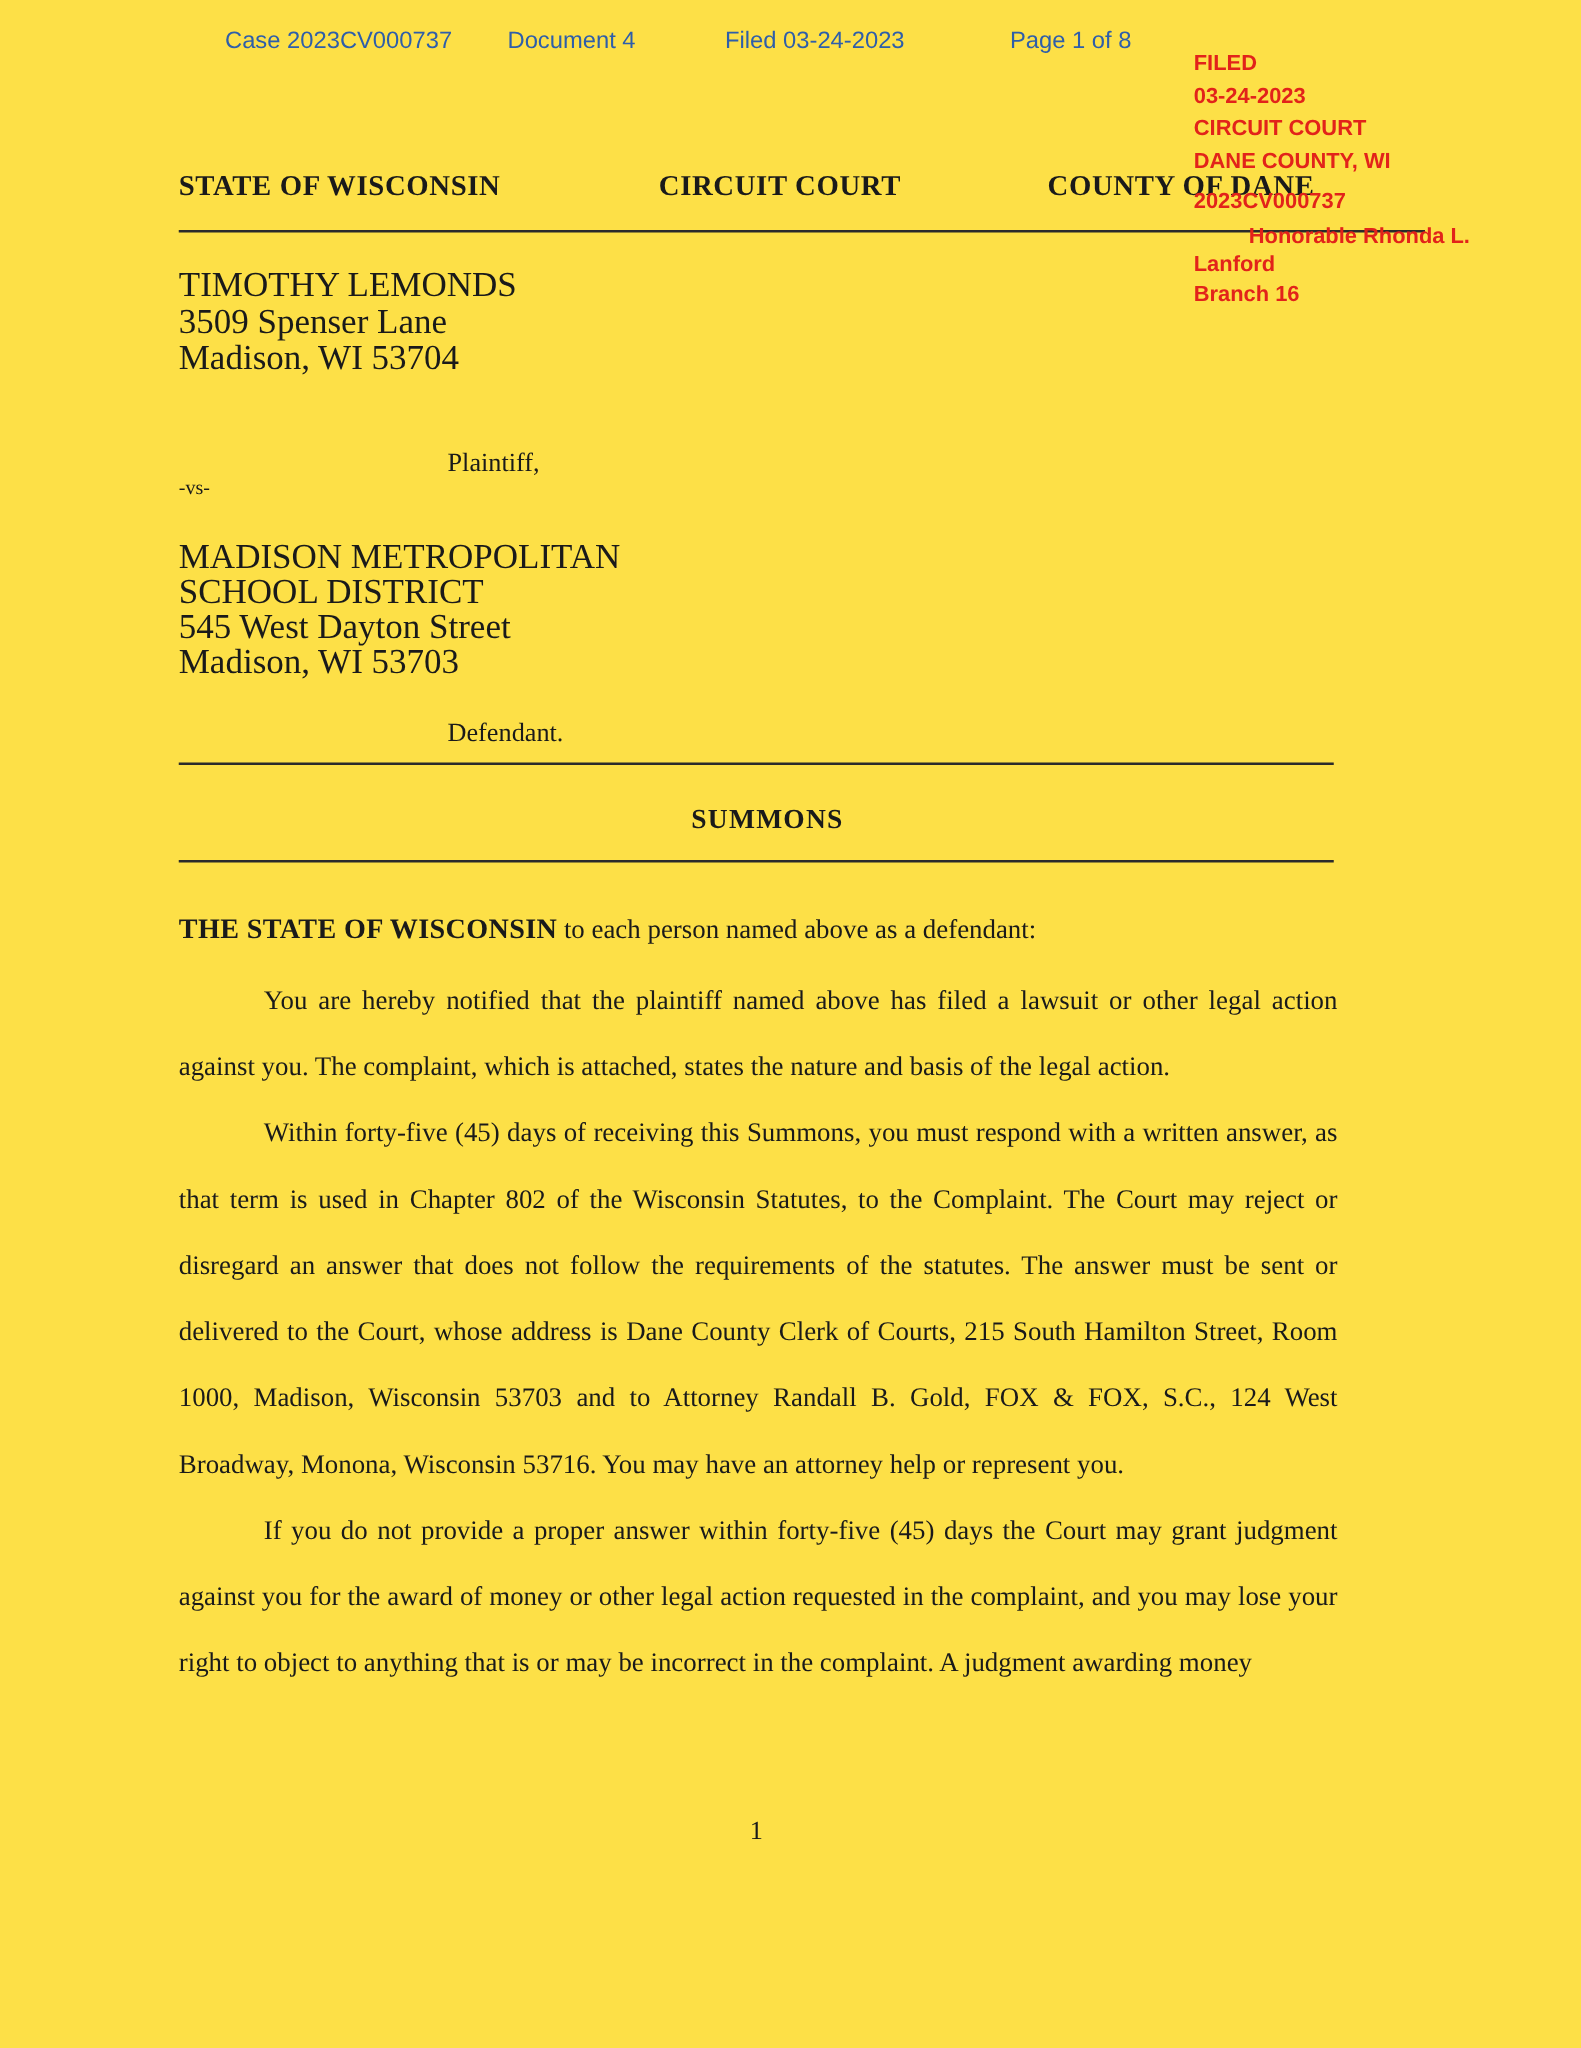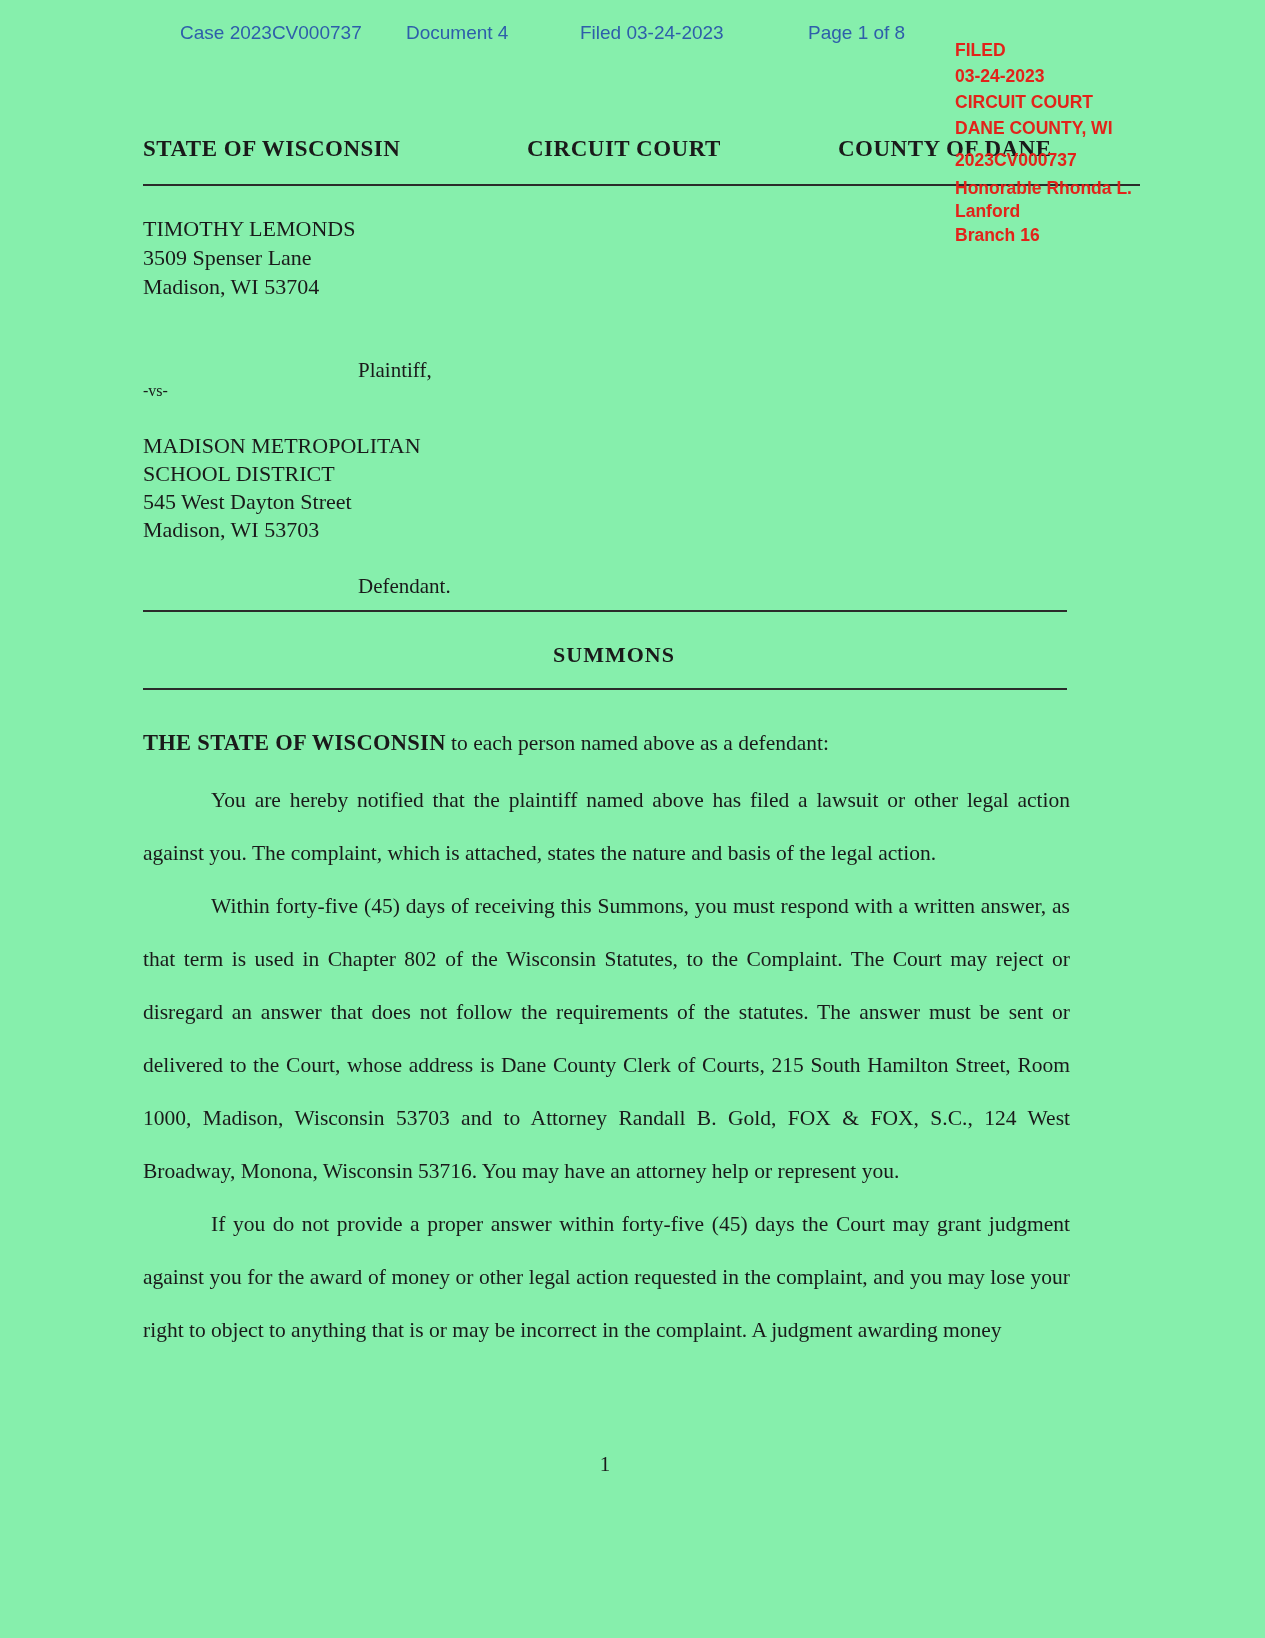--- a/index.html
+++ b/index.html
@@ -6,21 +6,21 @@
   html, body { background: #e9e9e9; }
   body {
     font-family: "Liberation Serif", "DejaVu Serif", serif;
     color: #1a1a1a;
   }
   .page {
     position: relative;
     width: 1265px;
     height: 1638px;
     margin: 0 auto;
-    background: #86efac;
+    background: #fde047;
     overflow: hidden;
   }
 
   
   .ecf {
     position: absolute;
     top: 22px; left: 0;
     width: 100%;
     height: 28px;
     font-family: "Liberation Sans", "DejaVu Sans", sans-serif;
@@ -43,21 +43,21 @@
     font-size: 17.5px;
     color: var(--stamp-red, #e2231a);
     z-index: 3;
   }
   .stamp div { position: absolute; left: 0; white-space: nowrap; }
   .sl0 { top: 0; }
   .sl1 { top: 26px; }
   .sl2 { top: 52px; }
   .sl3 { top: 78px; }
   .sl4 { top: 110px; }
-  .sl5 { top: 138px; }
+  .sl5 { top: 138px; margin-left: 44px; }
   .sl6 { top: 161px; }
   .sl7 { top: 185px; }
 
   
   .court-header {
     position: absolute;
     top: 136px; left: 0; width: 100%;
     font-weight: bold;
     font-size: 23px;
     letter-spacing: 0.5px;
@@ -69,21 +69,21 @@
 
   .rule {
     position: absolute;
     border-top: 2px solid #2b2b2b;
     height: 0;
   }
   .rule-1 { top: 184px; left: 143px; width: 997px; }
   .rule-2 { top: 610px; left: 143px; width: 924px; }
   .rule-3 { top: 688px; left: 143px; width: 924px; }
 
-  .party { position: absolute; font-size: 22px; line-height: 29px; }
+  .party { position: absolute; font-size: 28px; line-height: 29px; }
   .plaintiff-block  { top: 214px; left: 143px; }
   .defendant-block  { top: 432px; left: 143px; line-height: 28px; }
   .role { position: absolute; left: 358px; font-size: 21px; white-space: nowrap; }
   .plaintiff-role { top: 326px; margin-top: 32px; }
   .defendant-role { top: 562px; margin-top: 12px; }
   .versus { position: absolute; top: 382px; left: 143px; font-size: 16px; font-family: Liberation Serif, serif; }
 
   .case-info { position: absolute; top: 378px; left: 643px; font-size: 21px; }
   .case-row { line-height: 30px; white-space: nowrap; }
   .colon { margin-left: 22px; }

